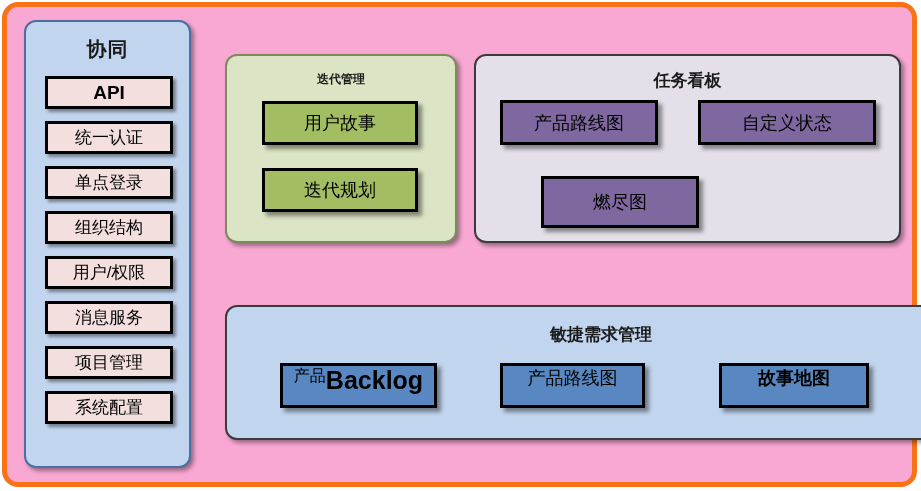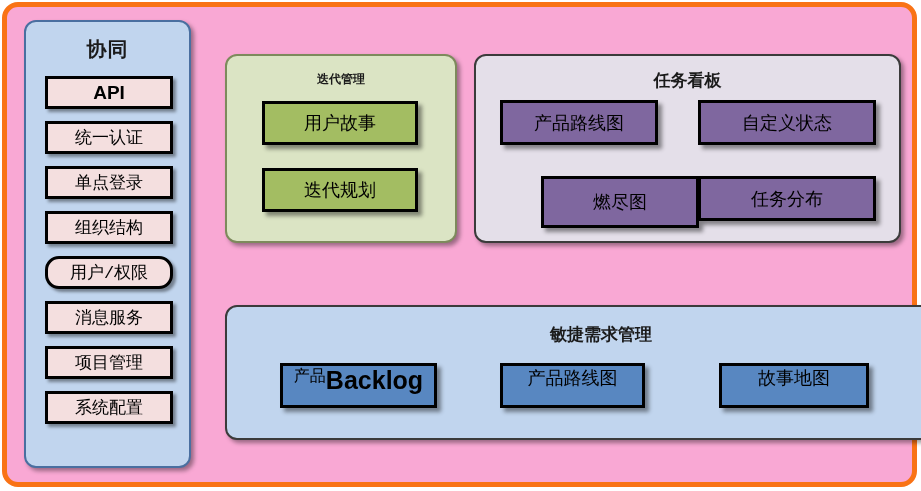--- a/index.html
+++ b/index.html
@@ -81,22 +81,21 @@
     font-size: 17px;
     font-family: "Liberation Serif", serif;
     white-space: nowrap;
   }
   .sidebar-item.is-api {
     font-family: "Liberation Sans", sans-serif;
     font-weight: bold;
     font-size: 19px;
   }
   .sidebar-item.has-bold-slash {
-    font-family: Liberation Mono, monospace;
-    border-radius: 14px;
+    font-family: Liberation Sans, sans-serif;
   }
 
   
   #iteration-panel {
     left: 218px;
     top: 47px;
     width: 232px;
     height: 189px;
     background: #dbe4c4;
     border: 2px solid #7d8a5c;
@@ -176,21 +175,21 @@
     display: flex;
     align-items: flex-start;
     justify-content: center;
     color: #000000;
     font-size: 18px;
     font-family: "Liberation Serif", serif;
     white-space: nowrap;
   }
   #blue-box-0 { left: 53px;  top: 56px; width: 157px; height: 45px; }
   #blue-box-1 { left: 273px; top: 56px; width: 145px; height: 45px; }
-  #blue-box-2 { left: 492px; top: 56px; width: 150px; height: 45px; }
+  #blue-box-2 { left: 492px; top: 56px; width: 150px; height: 45px; font-weight: bold; }
 
   .mixed-latin {
     font-family: "Liberation Sans", sans-serif;
     font-weight: bold;
     font-size: 25px;
   }
   .mixed-cjk {
     font-family: "Liberation Serif", serif;
     font-size: 16px;
   }
@@ -218,21 +217,20 @@
     <div class="panel-title">迭代管理</div>
     <div class="green-box" id="green-box-0">用户故事</div>
     <div class="green-box" id="green-box-1">迭代规划</div>
   </div>
 
   <div class="panel" id="taskboard-panel">
     <div class="panel-title">任务看板</div>
     <div class="purple-box" id="purple-box-0">产品路线图</div>
     <div class="purple-box" id="purple-box-1">自定义状态</div>
     <div class="purple-box" id="purple-box-2">燃尽图</div>
-    <div class="purple-box" id="purple-box-3">任务分布</div>
   </div>
 
   <div class="panel" id="agile-panel">
     <div class="panel-title">敏捷需求管理</div>
     <div class="blue-box" id="blue-box-0">
       <span class="mixed-cjk">产品</span>
         <span class="mixed-latin">Backlog</span>
     </div>
     <div class="blue-box" id="blue-box-1">产品路线图</div>
     <div class="blue-box" id="blue-box-2">故事地图</div>

